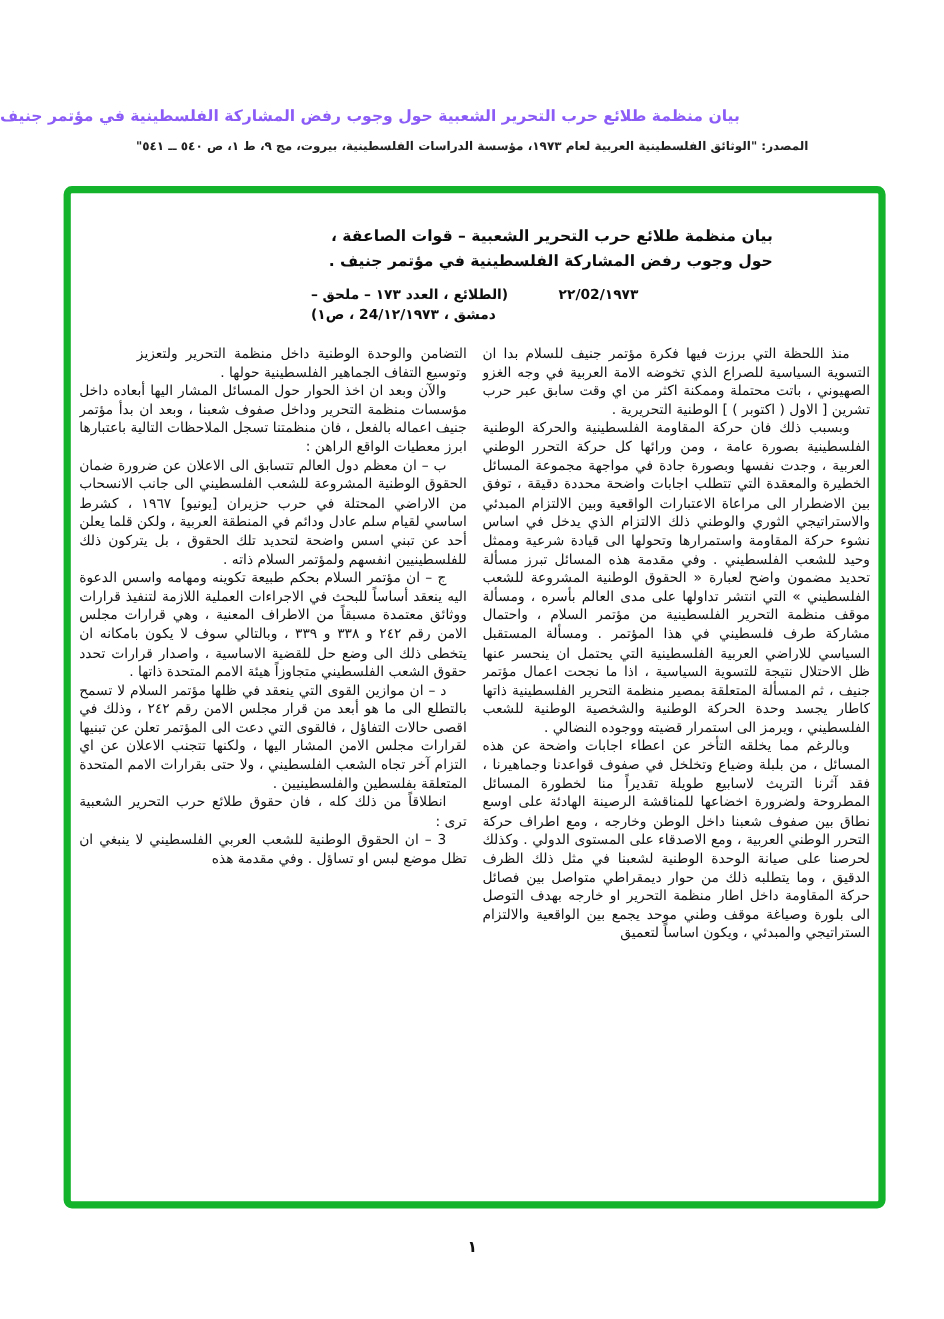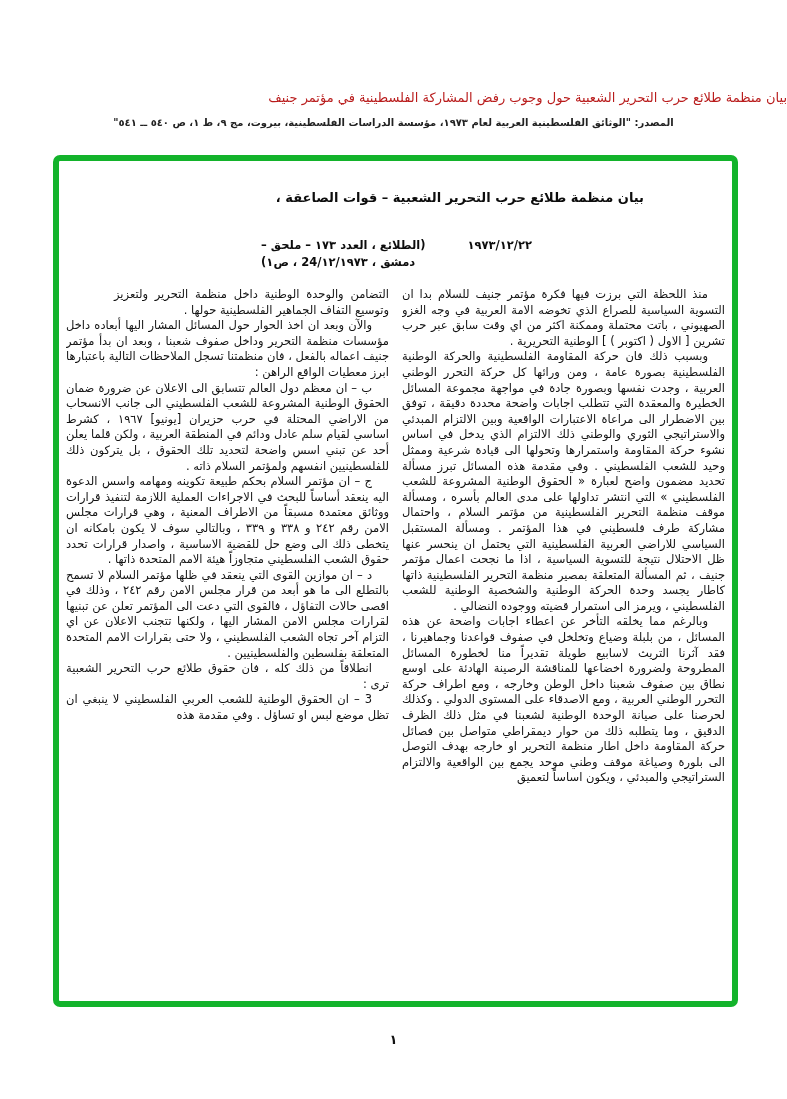--- a/index.html
+++ b/index.html
@@ -9,25 +9,25 @@
     background: #ffffff;
     font-family: "DejaVu Sans", sans-serif;
     color: #111111;
     overflow: hidden;
   }
 
   
   .caption-title {
     position: absolute;
     top: 90px; left: 0; right: 0;
-    text-align: right;
+    text-align: left;
     direction: rtl;
     font-size: 13px;
-    font-weight: normal;
-    color: #b91c1c;
+    font-weight: bold;
+    color: #8b5cf6;
   }
   .caption-source {
     position: absolute;
     top: 117px; left: 0; right: 0;
     text-align: center;
     direction: rtl;
     font-size: 10px;
     font-weight: bold;
     color: #222222;
   }
@@ -105,24 +105,25 @@
 </head>
 <body>
 
 <div class="caption-title">بيان منظمة طلائع حرب التحرير الشعبية حول وجوب رفض المشاركة الفلسطينية في مؤتمر جنيف</div>
 <div class="caption-source">المصدر: "الوثائق الفلسطينية العربية لعام ١٩٧٣، مؤسسة الدراسات الفلسطينية، بيروت، مج ٩، ط ١، ص ٥٤٠ ــ ٥٤١"</div>
 
 <div class="scan-frame" style="border-color: rgb(19, 179, 43); padding-left: 12px;">
 
   <div class="doc-heading">
     <div>بيان منظمة طلائع حرب التحرير الشعبية – قوات الصاعقة ،</div>
+    <div>حول وجوب رفض المشاركة الفلسطينية في مؤتمر جنيف .</div>
   </div>
 
   <div class="doc-dateline">
-    <div class="doc-date">١٩٧٣/١٢/٢٢</div>
+    <div class="doc-date">١٩٧٣/02/٢٢</div>
     <div class="doc-citation">
       <div>(الطلائع ، العدد ١٧٣ – ملحق –</div>
       <div>دمشق ، 24/١٢/١٩٧٣ ، ص١)</div>
     </div>
   </div>
 
   <div class="doc-body">
 
     <div class="doc-col">
       <p>منذ اللحظة التي برزت فيها فكرة مؤتمر جنيف للسلام بدا ان التسوية السياسية للصراع الذي تخوضه الامة العربية في وجه الغزو الصهيوني ، باتت محتملة وممكنة اكثر من اي وقت سابق عبر حرب تشرين [ الاول ( اكتوبر ) ] الوطنية التحريرية .</p>

